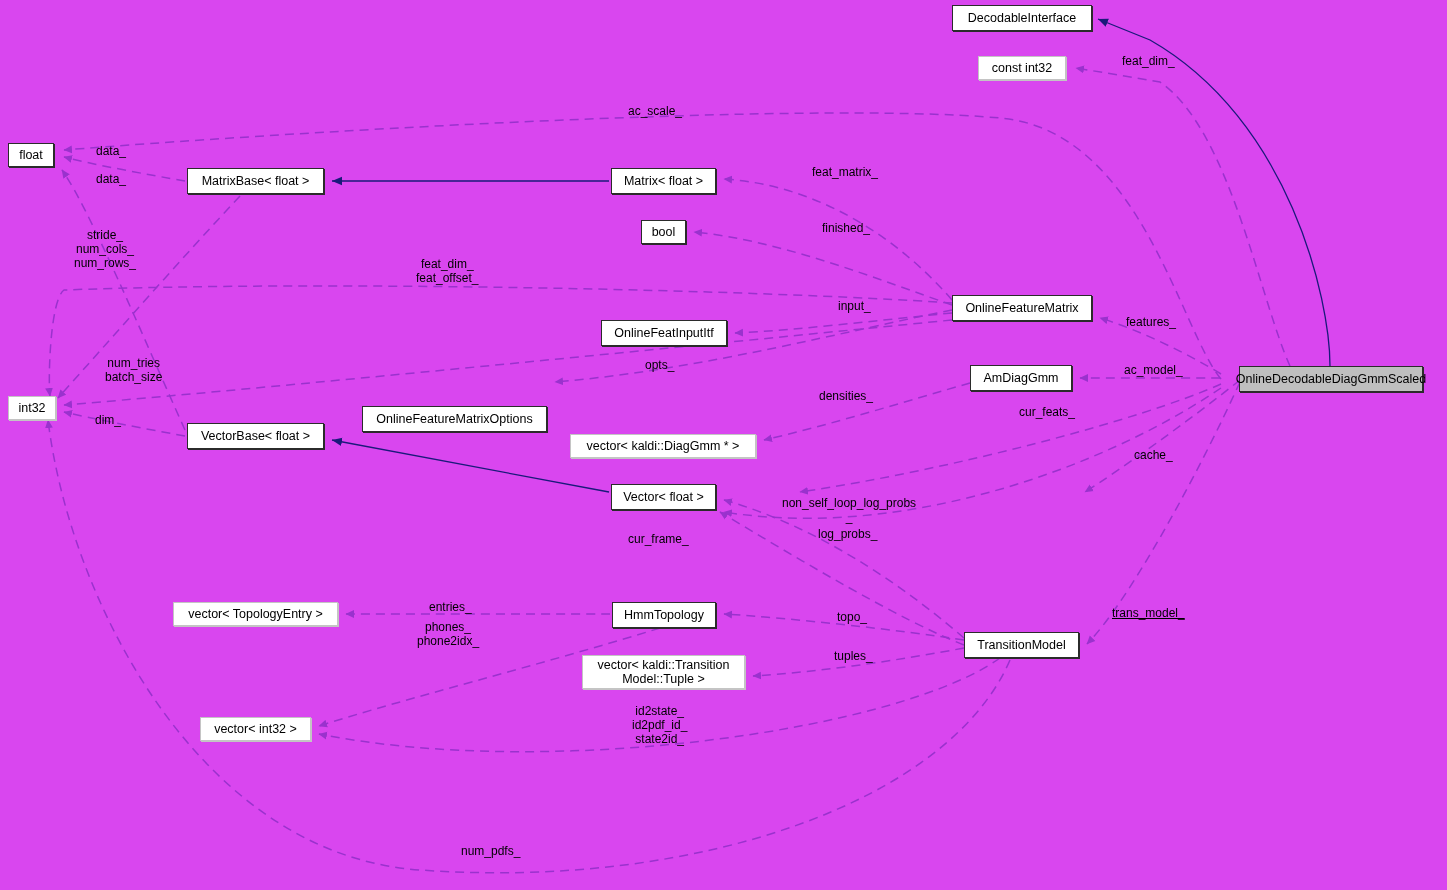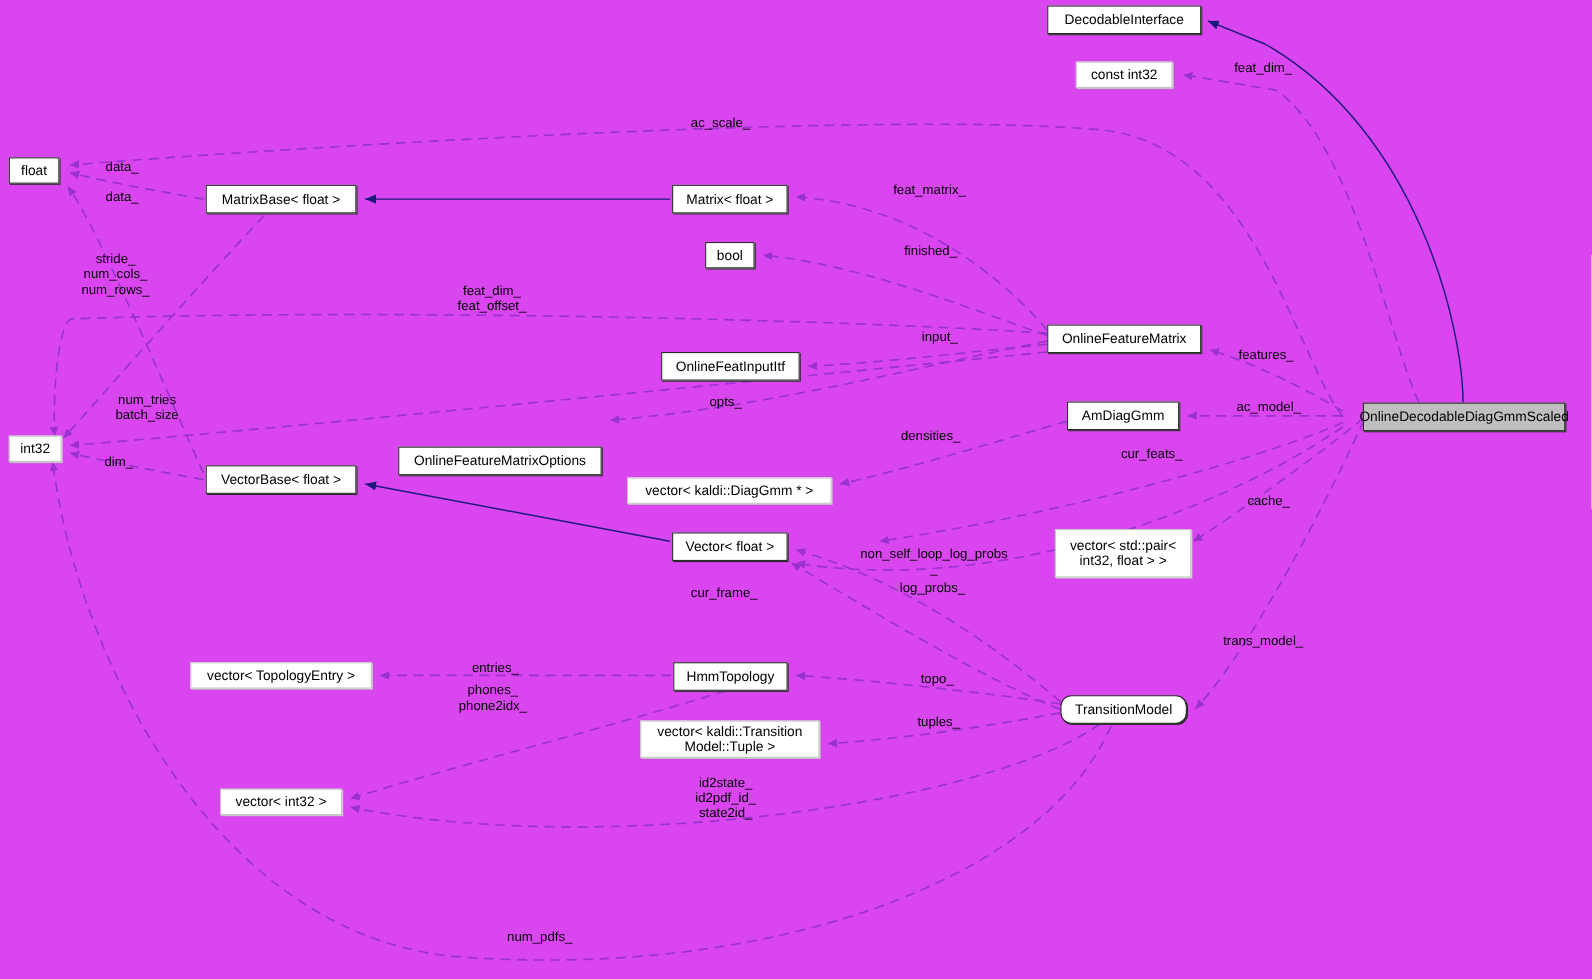--- a/index.html
+++ b/index.html
@@ -133,33 +133,31 @@
   <div class="node cls" style="left:362px;top:372px;width:185px;height:26px;margin-top:34px;">OnlineFeatureMatrixOptions</div>
 
   <div class="node cls" style="left:970px;top:365px;width:102px;height:26px;">AmDiagGmm</div>
 
   <div class="node cls" style="left:187px;top:423px;width:137px;height:26px;">VectorBase&lt; float &gt;</div>
 
   <div class="node tpl" style="left:570px;top:434px;width:186px;height:24px;">vector&lt; kaldi::DiagGmm * &gt;</div>
 
   <div class="node cls" style="left:611px;top:484px;width:105px;height:26px;">Vector&lt; float &gt;</div>
 
-  <div class="node tpl" style="left:959px;top:481px;width:124px;height:44px;">vector&lt; std::pair&lt;
-int32, float &gt; &gt;</div>
 
   <div class="node focus" style="left:1220px;top:366px;width:184px;height:26px;margin-left:19px;">OnlineDecodableDiagGmmScaled</div>
 
   <div class="node tpl" style="left:173px;top:602px;width:165px;height:24px;">vector&lt; TopologyEntry &gt;</div>
 
   <div class="node cls" style="left:612px;top:602px;width:104px;height:26px;">HmmTopology</div>
 
   <div class="node tpl" style="left:582px;top:655px;width:163px;height:34px;">vector&lt; kaldi::Transition
 Model::Tuple &gt;</div>
 
-  <div class="node cls" style="left:964px;top:632px;width:115px;height:26px;border-radius:10px;">TransitionModel</div>
+  <div class="node cls" style="left:964px;top:632px;width:115px;height:26px;">TransitionModel</div>
 
   <div class="node tpl" style="left:200px;top:717px;width:111px;height:24px;">vector&lt; int32 &gt;</div>
 
   <div class="edge-label" style="left:628px;top:104px;text-align:right;">ac_scale_</div>
   <div class="edge-label" style="left:1122px;top:54px;">feat_dim_</div>
   <div class="edge-label" style="left:96px;top:144px;">data_</div>
   <div class="edge-label" style="left:96px;top:172px;">data_</div>
   <div class="edge-label" style="left:812px;top:165px;">feat_matrix_</div>
   <div class="edge-label" style="left:822px;top:221px;">finished_</div>
   <div class="edge-label" style="left:74px;top:228px;">stride_
@@ -174,21 +172,21 @@
 batch_size</div>
   <div class="edge-label" style="left:1124px;top:363px;">ac_model_</div>
   <div class="edge-label" style="left:819px;top:389px;">densities_</div>
   <div class="edge-label" style="left:1019px;top:405px;">cur_feats_</div>
   <div class="edge-label" style="left:95px;top:413px;">dim_</div>
   <div class="edge-label" style="left:1134px;top:448px;">cache_</div>
   <div class="edge-label" style="left:782px;top:496px;">non_self_loop_log_probs
 _</div>
   <div class="edge-label" style="left:818px;top:527px;">log_probs_</div>
   <div class="edge-label" style="left:628px;top:532px;">cur_frame_</div>
-  <div class="edge-label" style="left:1112px;top:575px;">trans_model_</div>
+  <div class="edge-label" style="left:1112px;top:606px;text-decoration:underline;">trans_model_</div>
   <div class="edge-label" style="left:429px;top:600px;">entries_</div>
   <div class="edge-label" style="left:837px;top:610px;">topo_</div>
   <div class="edge-label" style="left:417px;top:620px;">phones_
 phone2idx_</div>
   <div class="edge-label" style="left:834px;top:649px;">tuples_</div>
   <div class="edge-label" style="left:632px;top:704px;">id2state_
 id2pdf_id_
 state2id_</div>
   <div class="edge-label" style="left:422px;top:844px;margin-left:39px;">num_pdfs_</div>
 

